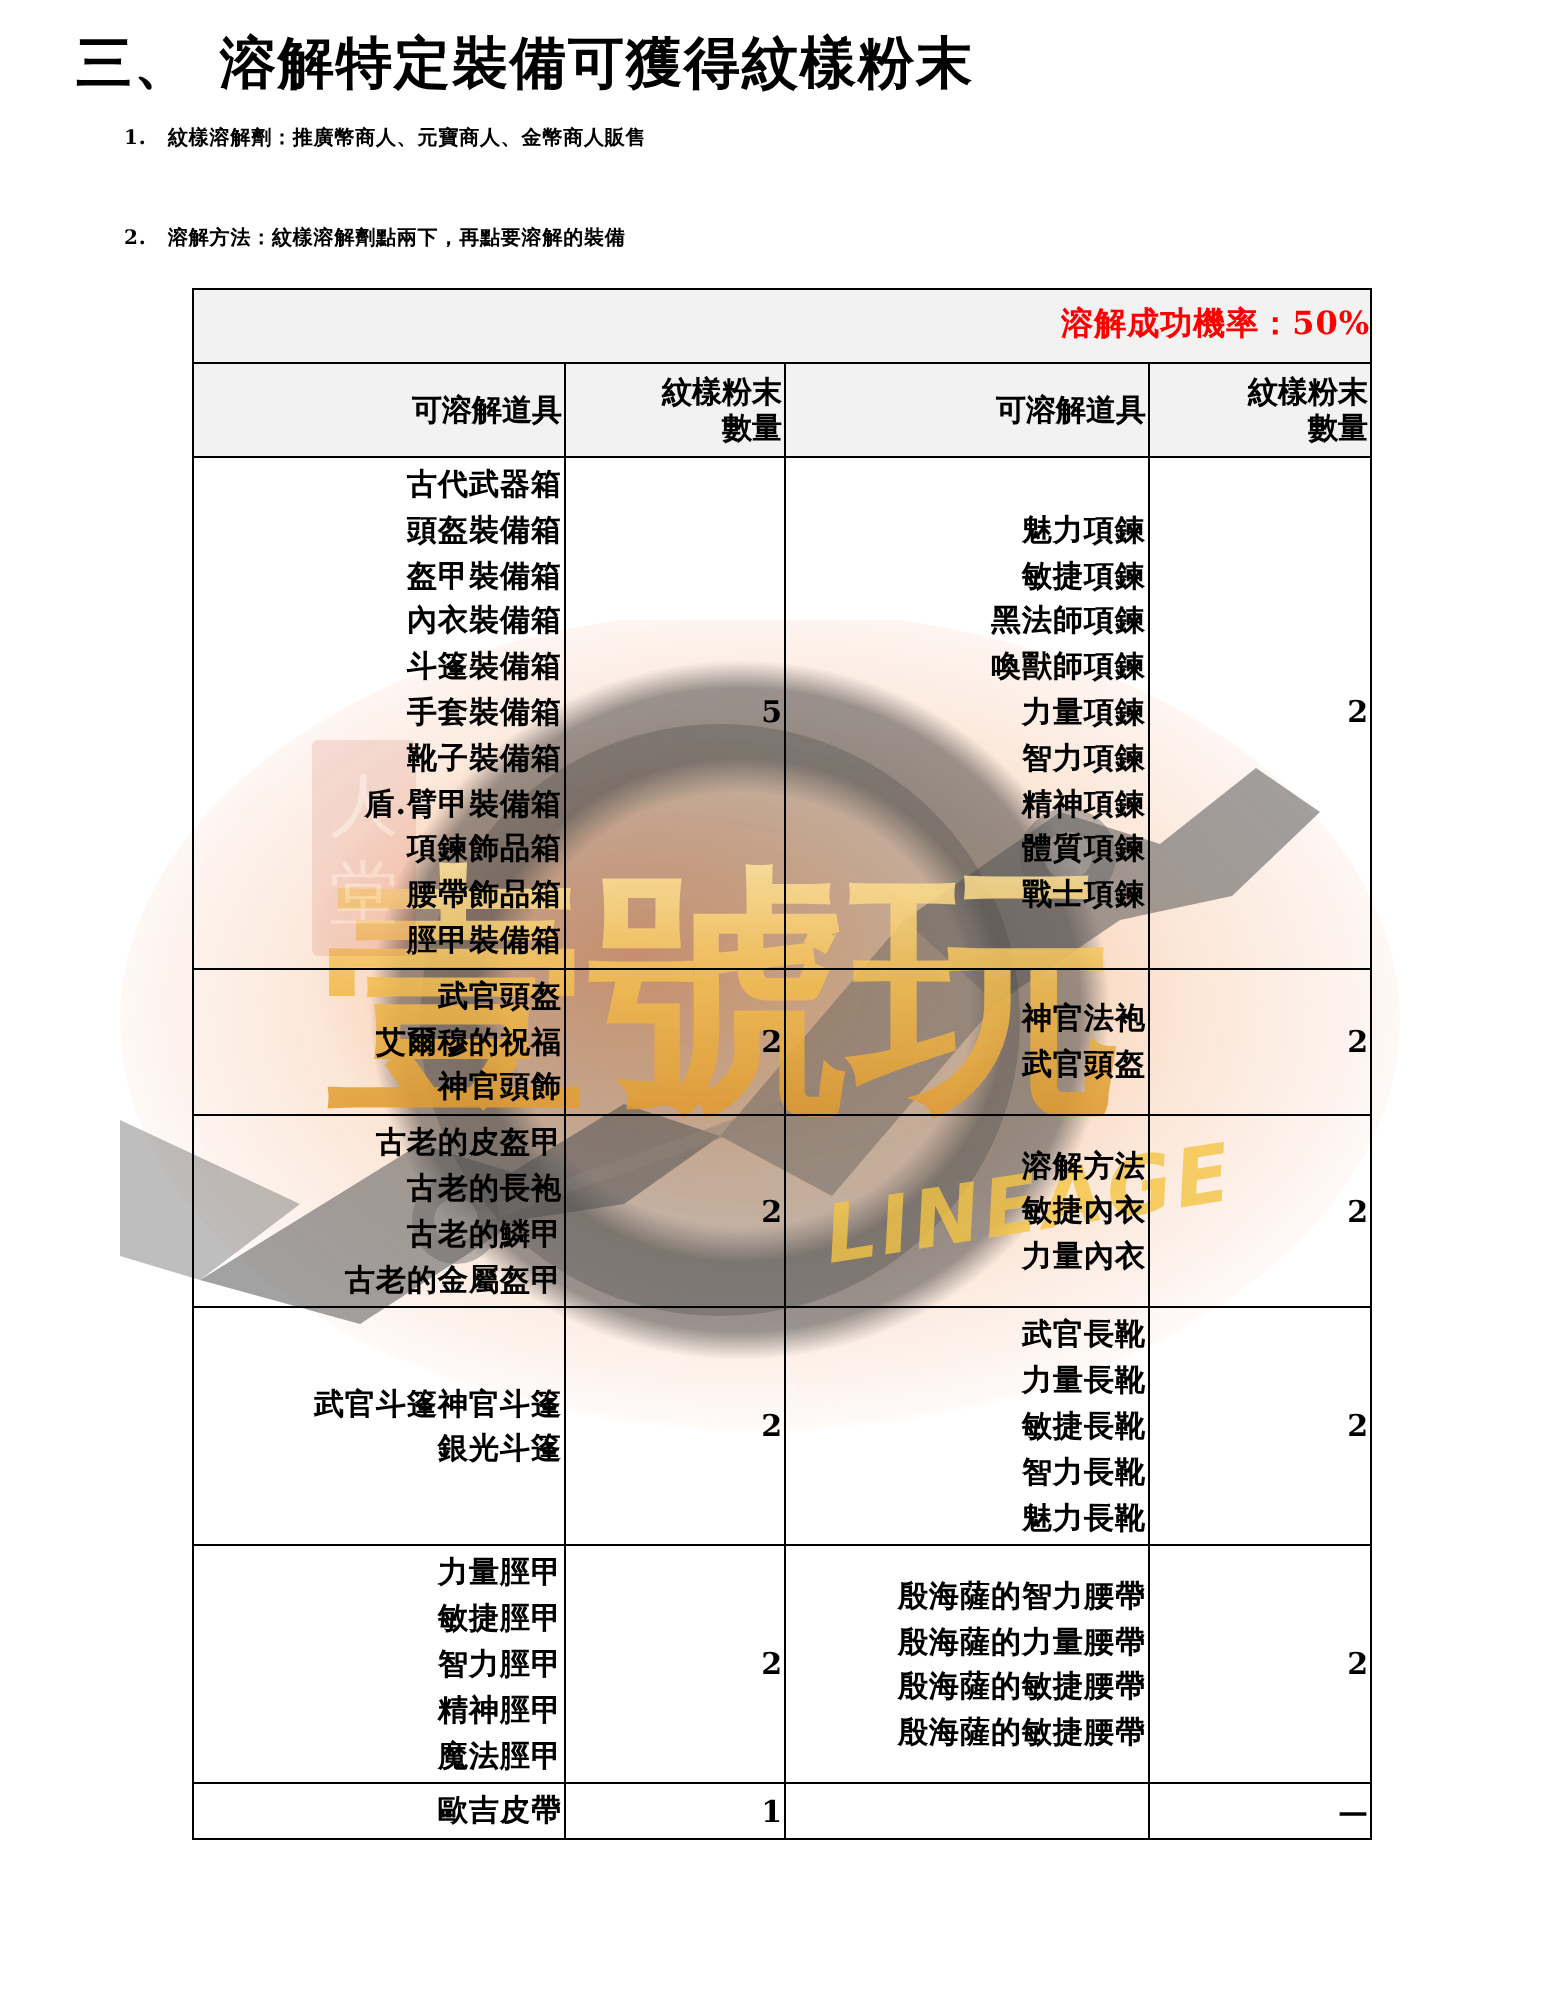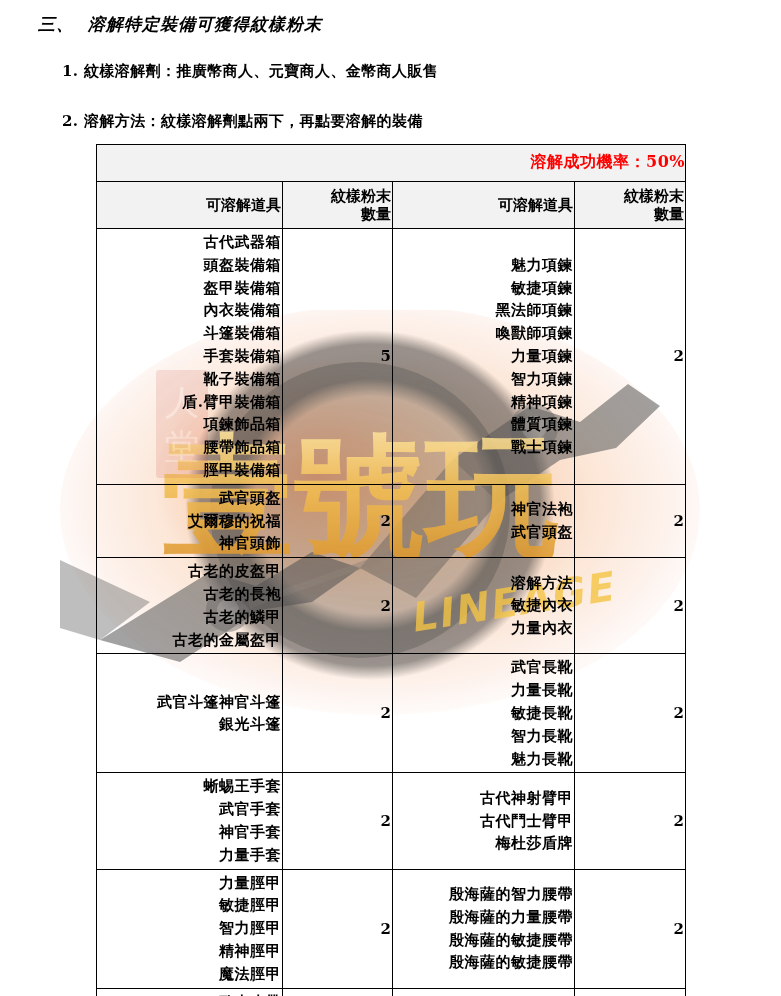--- a/index.html
+++ b/index.html
@@ -33,32 +33,31 @@
   #page {
     position: relative;
     z-index: 2;
     padding: 0;
   }
 
   .doc-title {
     position: absolute;
     left: 38px;
     top: 13px;
-    font-size: 17px;
+    font-size: 28px;
     font-weight: bold;
     letter-spacing: 1px;
     white-space: nowrap;
-    font-style: italic;
   }
   .doc-title .num { margin-right: 14px; }
 
   .list-item {
     position: absolute;
     left: 62px;
-    font-size: 15px;
+    font-size: 10px;
     font-weight: bold;
     white-space: nowrap;
     letter-spacing: 0.4px;
   }
   .list-item .marker {
     display: inline-block;
     width: 22px;
     font-family: "DejaVu Serif", "Liberation Serif", serif;
   }
   #list-item-1 { top: 62px; }
@@ -288,35 +287,20 @@
             <div>武官長靴</div>
             <div>力量長靴</div>
             <div>敏捷長靴</div>
             <div>智力長靴</div>
             <div>魅力長靴</div>
           </td>
           <td class="qty">2</td>
         </tr>
         <tr>
           <td class="item-list">
-            <div>蜥蜴王手套</div>
-            <div>武官手套</div>
-            <div>神官手套</div>
-            <div>力量手套</div>
-          </td>
-          <td class="qty">2</td>
-          <td class="item-list">
-            <div>古代神射臂甲</div>
-            <div>古代鬥士臂甲</div>
-            <div>梅杜莎盾牌</div>
-          </td>
-          <td class="qty">2</td>
-        </tr>
-        <tr>
-          <td class="item-list">
             <div>力量脛甲</div>
             <div>敏捷脛甲</div>
             <div>智力脛甲</div>
             <div>精神脛甲</div>
             <div>魔法脛甲</div>
           </td>
           <td class="qty">2</td>
           <td class="item-list">
             <div>殷海薩的智力腰帶</div>
             <div>殷海薩的力量腰帶</div>

